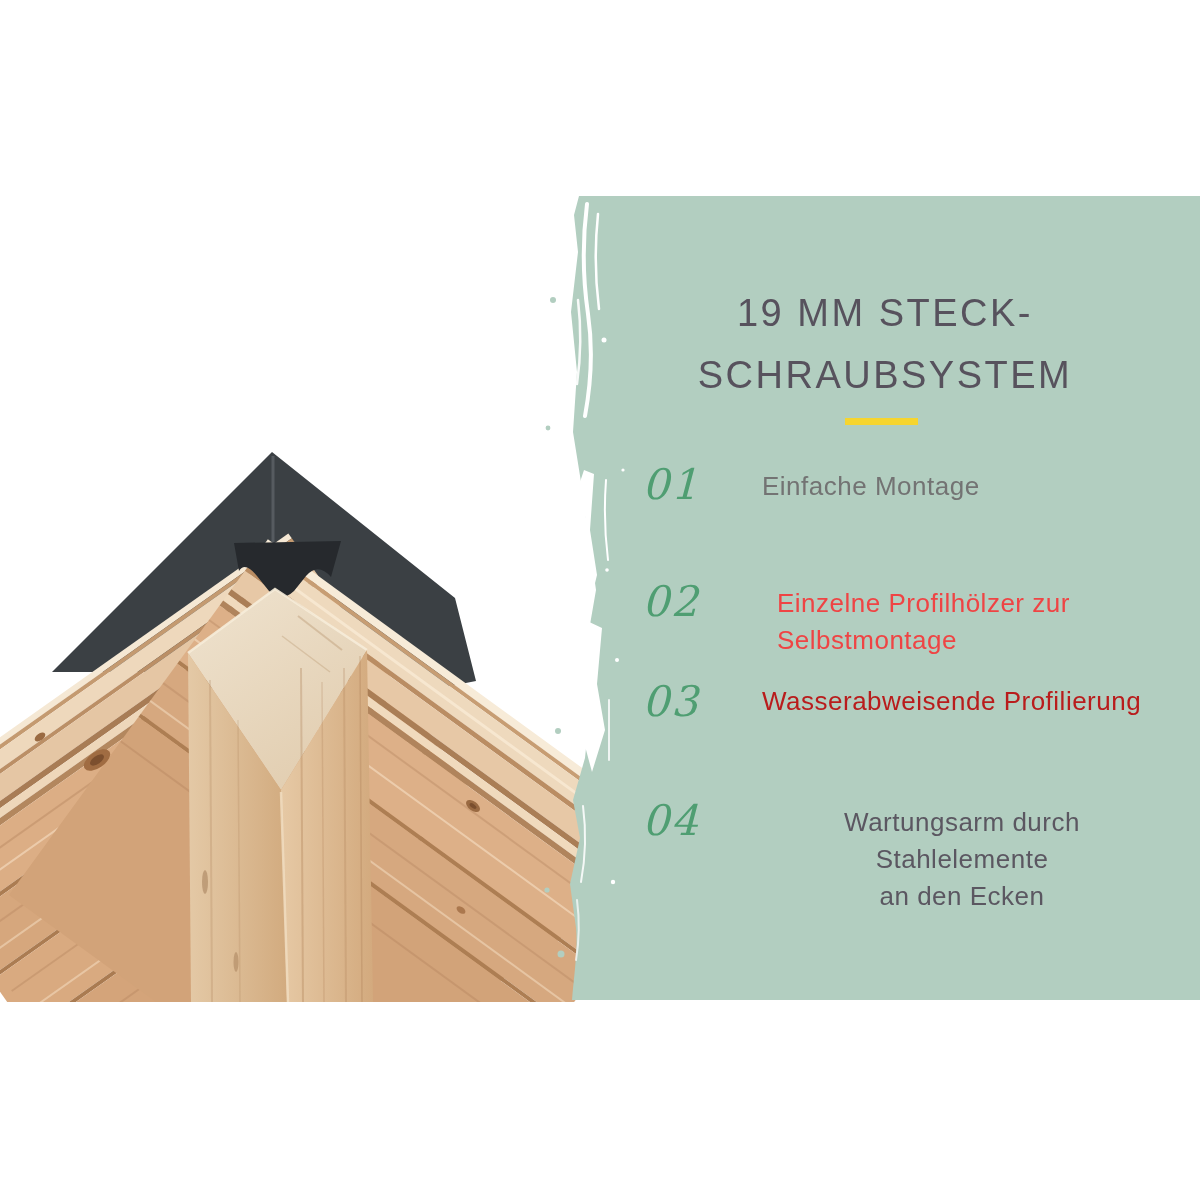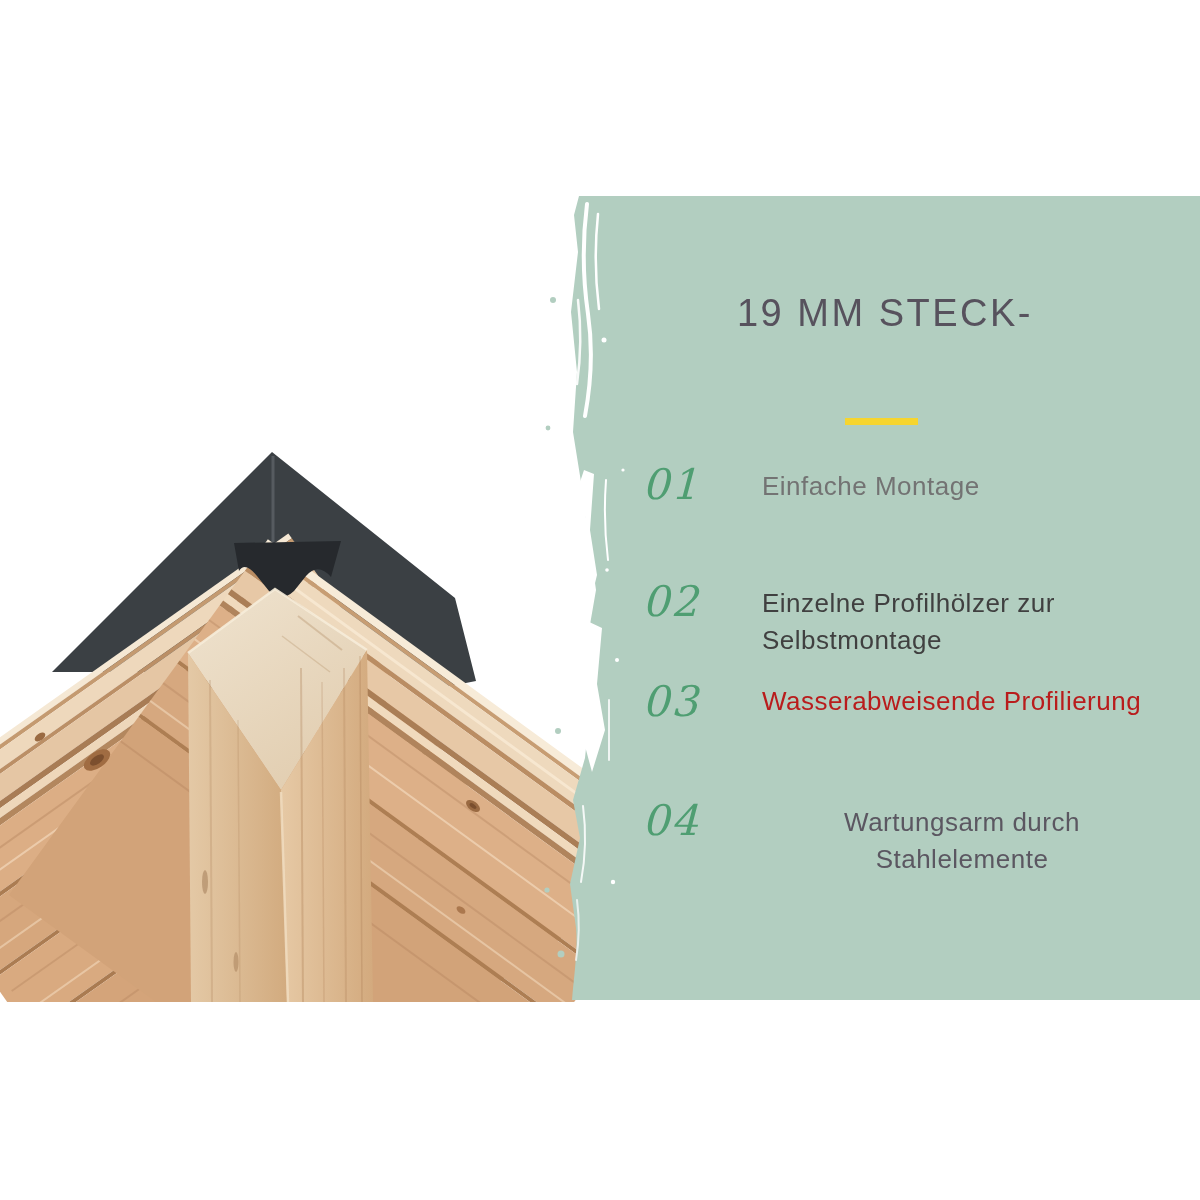--- a/index.html
+++ b/index.html
@@ -179,39 +179,41 @@
     <circle cx="558" cy="731" r="3"></circle>
     <circle cx="547" cy="890" r="2.6"></circle>
     <circle cx="561" cy="954" r="3.5"></circle>
   </g>
 </svg>
 
 <div class="overlay">
 
   <div class="panel-title" style="color: rgb(87, 82, 93);">
     <div>19 MM STECK-</div>
+    <div>SCHRAUBSYSTEM</div>
   </div>
 
   <div class="title-underline" style="background-color: rgb(246, 213, 47);"></div>
 
   <div class="feature-number num-1" style="color: rgb(79, 158, 114);">01</div>
   <div class="feature-text txt-1" style="color: #737373;">
     <div>Einfache Montage</div>
   </div>
 
   <div class="feature-number num-2" style="color: rgb(79, 158, 114);">02</div>
-  <div class="feature-text txt-2" style="color: #404040;">
+  <div class="feature-text txt-2" style="color: #ef4444; margin-left: 15px;">
     <div>Einzelne Profilhölzer zur</div>
     <div>Selbstmontage</div>
   </div>
 
   <div class="feature-number num-3" style="color: rgb(79, 158, 114);">03</div>
   <div class="feature-text txt-3" style="color: #b91c1c;">
     <div>Wasserabweisende Profilierung</div>
   </div>
 
   <div class="feature-number num-4" style="color: rgb(79, 158, 114);">04</div>
   <div class="feature-text txt-4" style="color: rgb(91, 87, 97); text-align: center;">
     <div>Wartungsarm durch Stahlelemente</div>
+    <div>an den Ecken</div>
   </div>
 
 </div>
 </div>
 
 </body></html>

